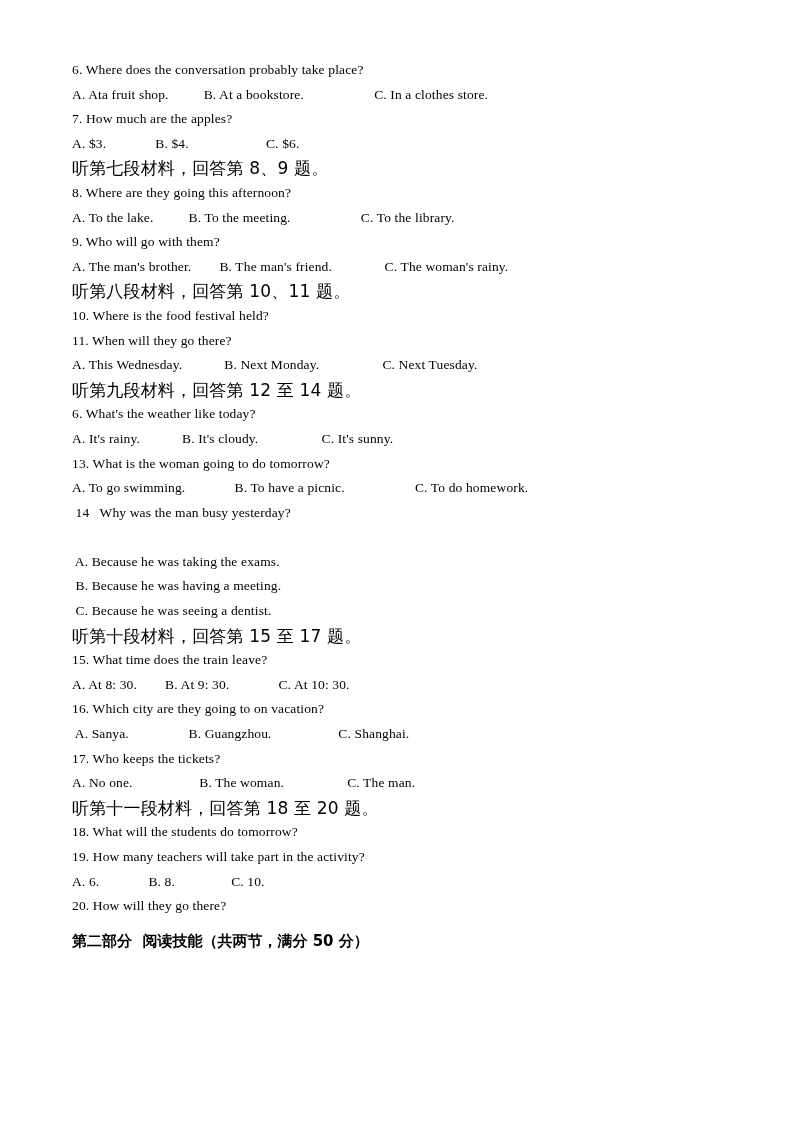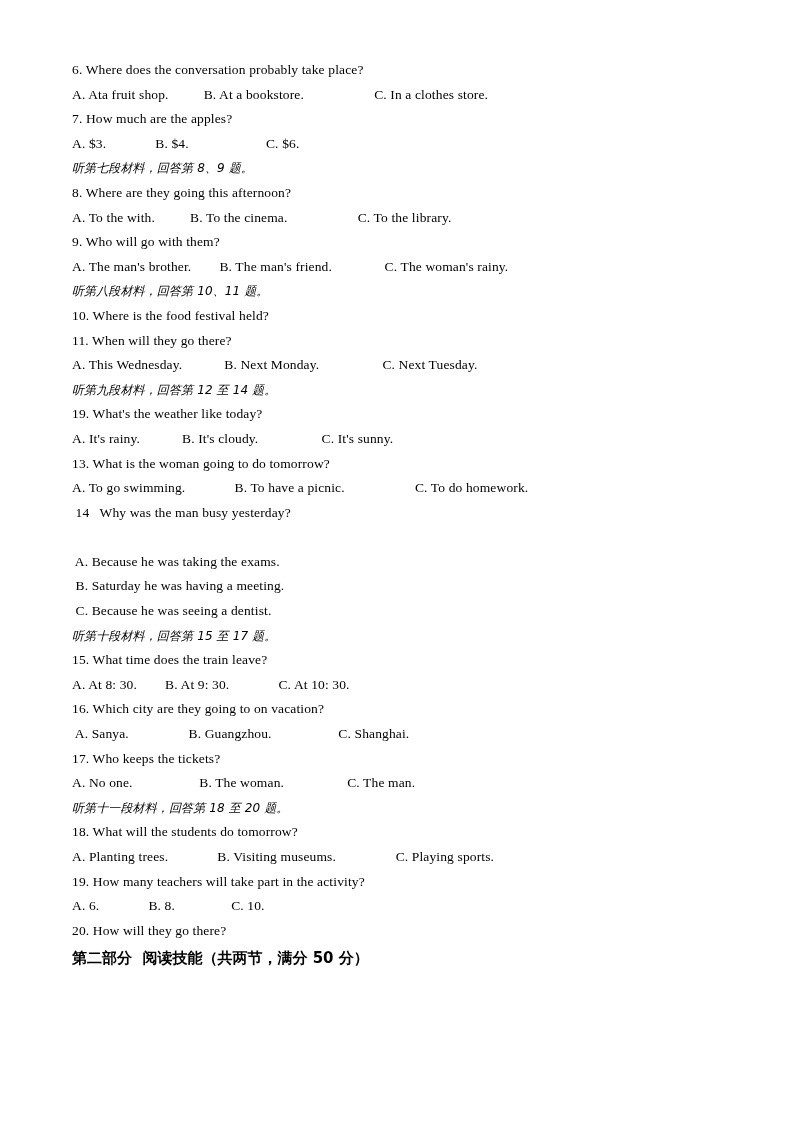--- a/index.html
+++ b/index.html
@@ -34,74 +34,72 @@
     letter-spacing: 0.01em;
   }
   .q {
     
   }
   .opts {
     
   }
   .cn {
     font-family: "DejaVu Sans", "Liberation Sans", sans-serif;
-    font-size: 12px;
-    font-style: italic;
+    font-size: 17px;
   }
   .blank {
     height: 24.6px;
   }
   .section-title {
-    margin-top: 2px;
+    margin-top: 9px;
     font-size: 15px;
     font-weight: bold;
     font-family: "DejaVu Sans", "Liberation Sans", sans-serif;
     line-height: 26px;
     white-space: pre;
   }
 </style>
 </head>
 <body>
 
 <div class="page">
   <div class="doc">
 
     <div class="line q">6. Where does the conversation probably take place?</div>
     <div class="line opts">A. Ata fruit shop.          B. At a bookstore.                    C. In a clothes store.</div>
     <div class="line q">7. How much are the apples?</div>
     <div class="line opts">A. $3.              B. $4.                      C. $6.</div>
     <div class="line cn">听第七段材料，回答第 8、9 题。</div>
     <div class="line q">8. Where are they going this afternoon?</div>
-    <div class="line opts">A. To the with.          B. To the cinema.                    C. To the library.</div>
+    <div class="line opts">A. To the lake.          B. To the meeting.                    C. To the library.</div>
     <div class="line q">9. Who will go with them?</div>
     <div class="line opts">A. The man's brother.        B. The man's friend.               C. The woman's rainy.</div>
     <div class="line cn">听第八段材料，回答第 10、11 题。</div>
     <div class="line q">10. Where is the food festival held?</div>
     <div class="line q">11. When will they go there?</div>
     <div class="line opts">A. This Wednesday.            B. Next Monday.                  C. Next Tuesday.</div>
     <div class="line cn">听第九段材料，回答第 12 至 14 题。</div>
-    <div class="line q">19. What's the weather like today?</div>
+    <div class="line q">6. What's the weather like today?</div>
     <div class="line opts">A. It's rainy.            B. It's cloudy.                  C. It's sunny.</div>
     <div class="line q">13. What is the woman going to do tomorrow?</div>
     <div class="line opts">A. To go swimming.              B. To have a picnic.                    C. To do homework.</div>
     <div class="line q"> 14   Why was the man busy yesterday?</div>
     <div class="line blank"></div>
     <div class="line opts"> A. Because he was taking the exams.</div>
-    <div class="line opts"> B. Saturday he was having a meeting.</div>
+    <div class="line opts"> B. Because he was having a meeting.</div>
     <div class="line opts"> C. Because he was seeing a dentist.</div>
     <div class="line cn">听第十段材料，回答第 15 至 17 题。</div>
     <div class="line q">15. What time does the train leave?</div>
     <div class="line opts">A. At 8: 30.        B. At 9: 30.              C. At 10: 30.</div>
     <div class="line q">16. Which city are they going to on vacation?</div>
     <div class="line opts"> A. Sanya.                 B. Guangzhou.                   C. Shanghai.</div>
     <div class="line q">17. Who keeps the tickets?</div>
     <div class="line opts">A. No one.                   B. The woman.                  C. The man.</div>
     <div class="line cn">听第十一段材料，回答第 18 至 20 题。</div>
     <div class="line q">18. What will the students do tomorrow?</div>
-    <div class="line opts">A. Planting trees.              B. Visiting museums.                 C. Playing sports.</div>
     <div class="line q">19. How many teachers will take part in the activity?</div>
     <div class="line opts">A. 6.              B. 8.                C. 10.</div>
     <div class="line q">20. How will they go there?</div>
 
     <div class="section-title">第二部分  阅读技能（共两节，满分 50 分）</div>
 
   </div>
 </div>
 
 </body></html>

